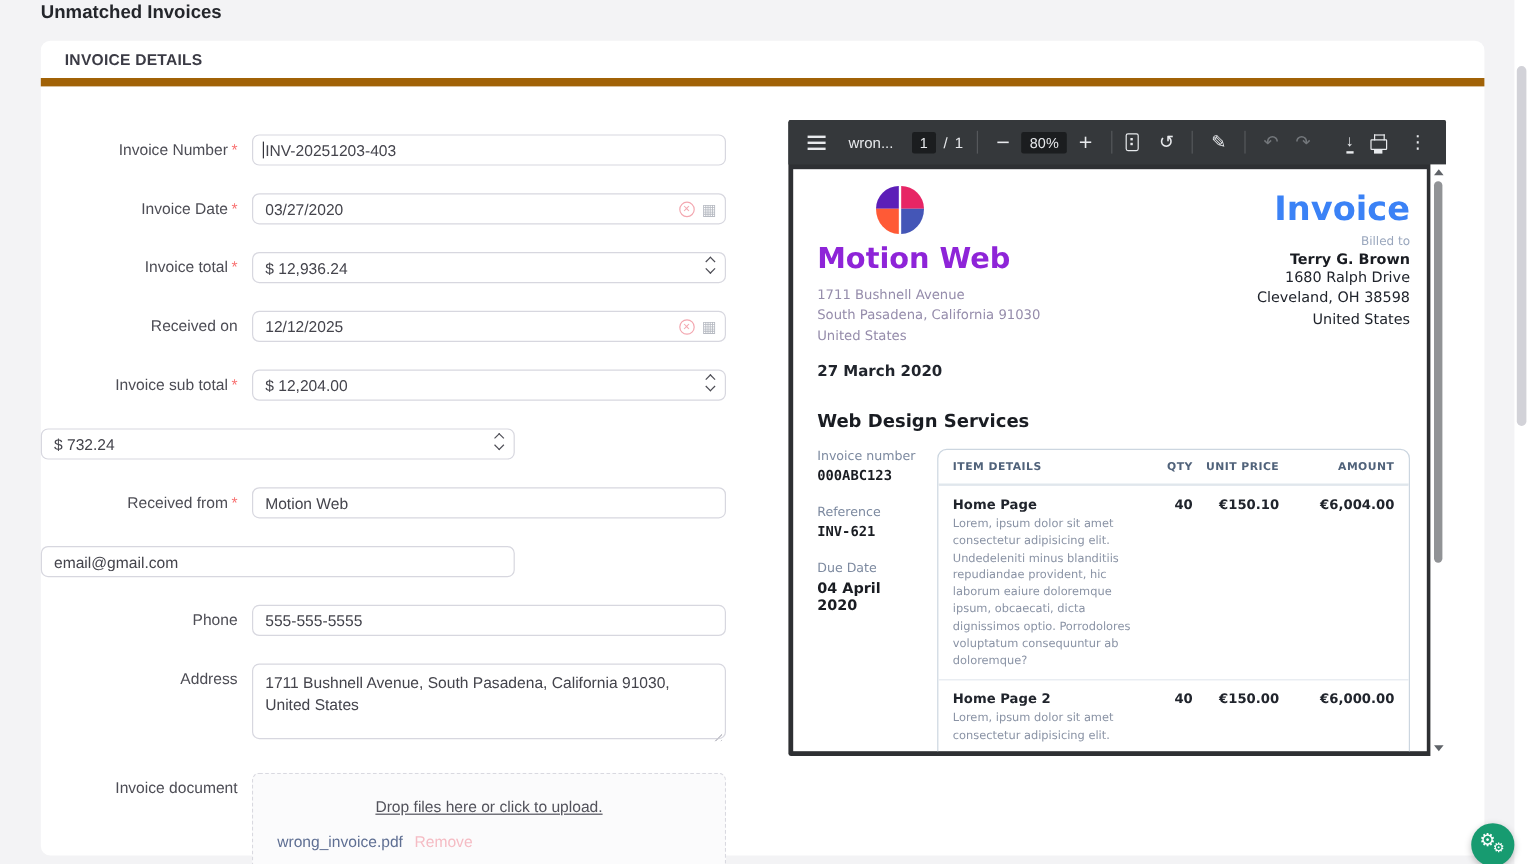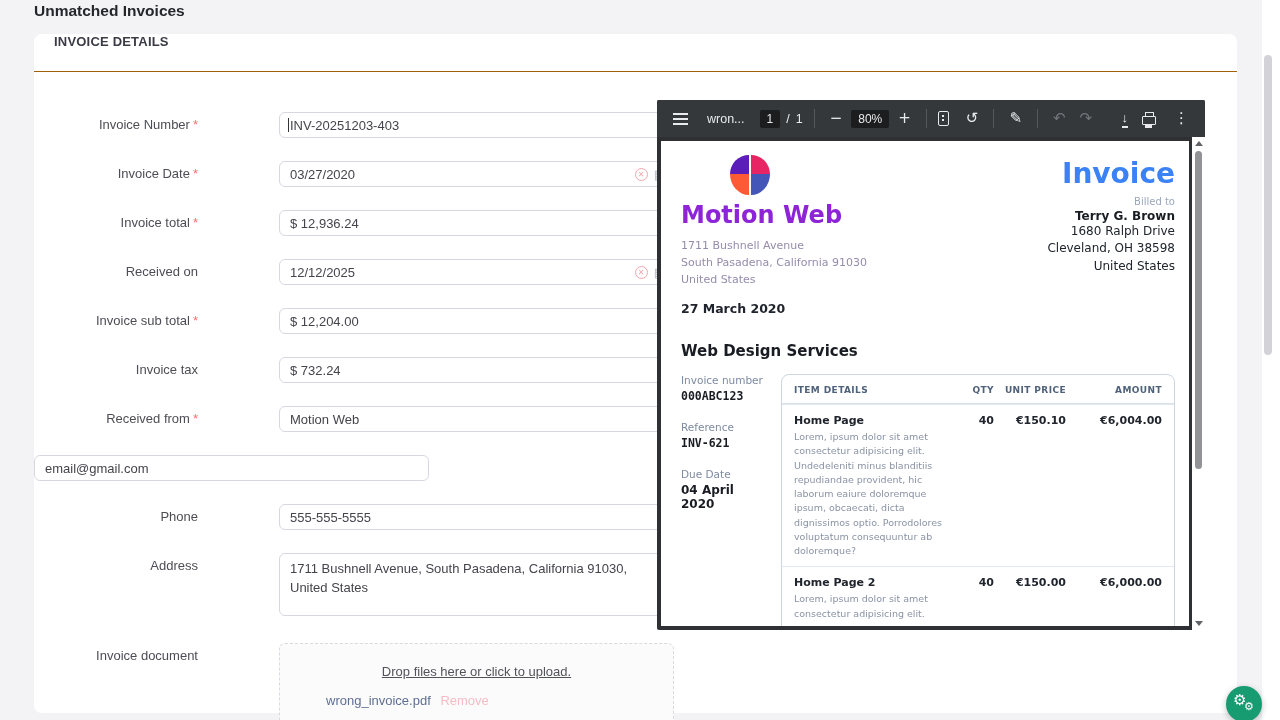--- a/index.html
+++ b/index.html
@@ -2,26 +2,26 @@
 <html><head>
 <meta charset="utf-8">
 <style>
   * { margin:0; padding:0; box-sizing:border-box; }
   html,body { width:1280px; height:720px; overflow:hidden; }
   body { background:#f3f3f5; font-family:"Liberation Sans", sans-serif; position:relative; }
 
   .page-title { position:absolute; left:34px; top:2px; font-size:15.5px; font-weight:700; color:#24262b; }
 
   .card { position:absolute; left:34px; top:34px; width:1203px; height:679px; background:#fff; border-radius:8px; }
-  .card-head { height:38px; display:flex; padding:0 20px; border-bottom:1px solid #a16207; }
+  .card-head { height:38px; display:flex; align-items:center; padding:0 20px; border-bottom:7px solid #a16207; }
   .section-title { font-size:13px; font-weight:700; color:#3b3b45; letter-spacing:.2px; }
 
   
   .form-col { position:absolute; left:0; top:58px; width:640px; padding:20px 0 0 0; }
-  .frow { display:flex; margin-bottom:23px;justify-content:space-between; }
+  .frow { display:flex; margin-bottom:23px; }
   .flabel { width:176px; text-align:right; padding-right:12px; padding-top:5px; font-size:13px; color:#4d4d55; }
   .flabel .req { color:#f87171; margin-left:3px; }
   .fctrl { width:395px; position:relative; }
   .fctrl input, .fctrl textarea {
     width:100%; border:1px solid #d7d7df; border-radius:6px; font-family:"Liberation Sans",sans-serif;
     font-size:13px; color:#44444c; background:#fff; outline:none;
   }
   .fctrl input { height:26px; padding:0 10px; }
   .fctrl input.pad-r-ico { padding-right:46px; }
   .fctrl input.pad-r-step { }
@@ -41,21 +41,21 @@
   .chev.down::before { transform:rotate(225deg); top:-2px; }
 
   .resize-handle { position:absolute; right:3px; bottom:3px; width:9px; height:9px;
     background:repeating-linear-gradient(135deg, transparent 0 2px, #c8c8cf 2px 3px);
     clip-path:polygon(100% 0, 100% 100%, 0 100%); }
 
   .upload-box { width:395px; height:90px; border:1px dashed #d9d9e0; border-radius:6px; background:#fbfbfc;
                 padding-top:20px; cursor:pointer; }
   .drop-text { text-align:center; font-size:13px; color:#52525b;text-decoration:underline; }
   .file-line { margin:14px 0 0 20px; font-size:13px; }
-  .file-name { color:#5f6f93; cursor:pointer;margin-left:26px; }
+  .file-name { color:#5f6f93; cursor:pointer; }
   .file-remove { color:#f5bcc4; margin-left:6px; cursor:pointer; }
 
   
   .pdf-panel { position:absolute; left:623px; top:66px; width:548px; height:530px; background:#2e3033; border-radius:2px; }
   .pdf-toolbar { height:37px; background:#35383b; border-radius:2px 2px 0 0; display:flex; align-items:center;
                  padding:0 12px; color:#e8eaed; font-size:12.5px; }
   .tb-gap { width:13px; flex:none; }
   .hamb { width:15px; height:2px; background:#e8eaed; box-shadow:0 -5px 0 #e8eaed, 0 5px 0 #e8eaed; margin:0 4px; cursor:pointer; }
   .tb-name { font-weight:500; margin:0 2px; }
   .tb-box { background:#1b1d1f; border-radius:2px; padding:2px 7px; font-size:12px; cursor:text; }
@@ -186,21 +186,20 @@
       <div class="fctrl">
         <input class="pad-r-step" value="$ 12,204.00" style="">
         <span class="stepper">
           <span class="chev up"></span>
           <span class="chev down"></span>
         </span>
       </div>
     </div>
 
     <div class="frow">
-      <div class="flabel"><span>Invoice tax</span></div>
       <div class="fctrl">
         <input class="pad-r-step" value="$ 732.24" style="">
         <span class="stepper">
           <span class="chev up"></span>
           <span class="chev down"></span>
         </span>
       </div>
     </div>
 
     <div class="frow">

